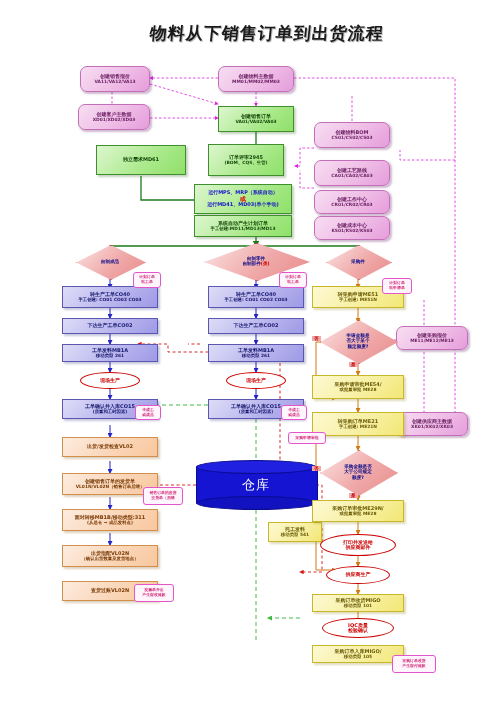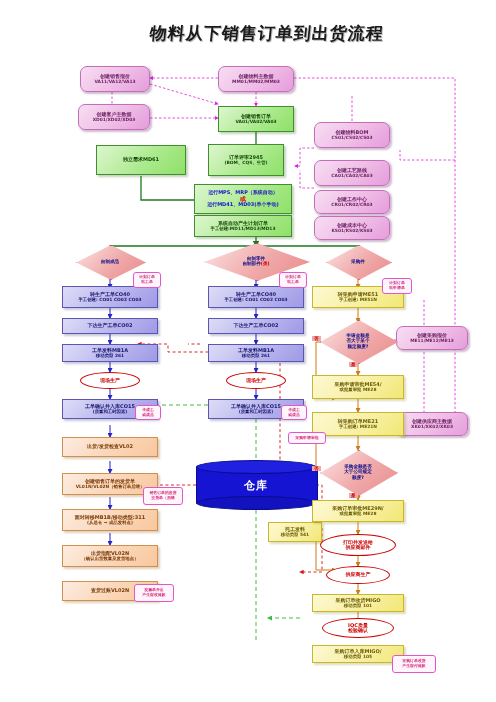--- a/index.html
+++ b/index.html
@@ -100,21 +100,21 @@
     position:absolute;left:0;top:0;width:100%;height:14px;border-radius:50%;
     background:#2020e0;border:1px solid #0b0b8c;box-sizing:border-box;
   }
   .cyl .bot{
     position:absolute;left:0;bottom:0;width:100%;height:14px;border-radius:50%;
     background:#1212c0;border:1px solid #0b0b8c;box-sizing:border-box;
   }
   .cyl .clabel{
     position:absolute;left:0;top:0;width:100%;height:100%;
     display:flex;align-items:center;justify-content:center;
-    color:#ffffff;font-size:11px;font-weight:bold;letter-spacing:1px;
+    color:#ffffff;font-size:13px;font-weight:normal;letter-spacing:1px;
   }
   .red-star{color:#e00000;font-size:6px;font-weight:bold;line-height:1;}
 </style>
 </head>
 <body>
 
 <div id="canvas">
 
   <svg class="edges" viewBox="0 0 496 702">
     <defs>

